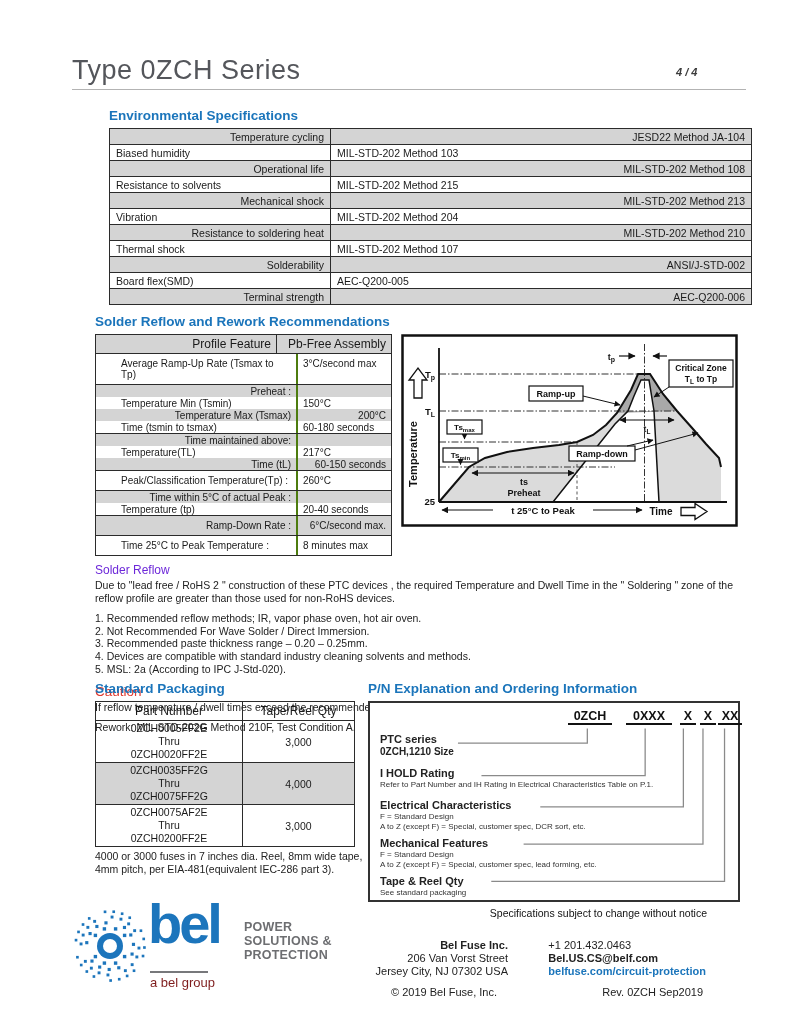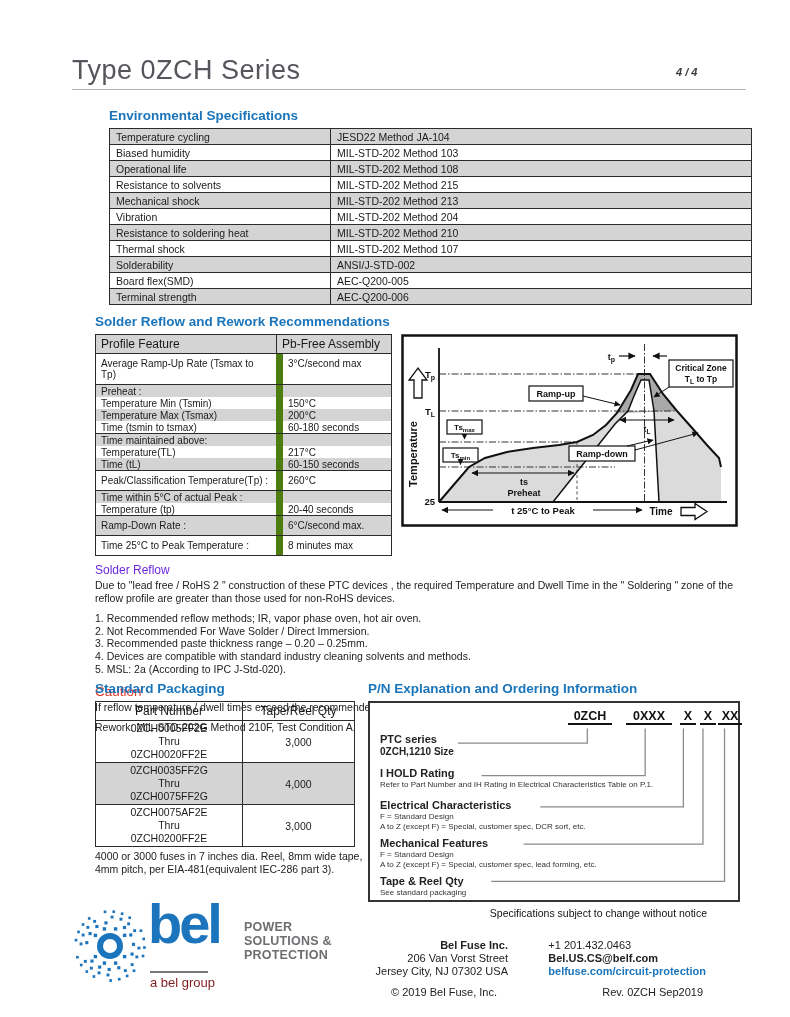--- a/index.html
+++ b/index.html
@@ -11,32 +11,32 @@
   .pageno{left:676px;top:66px;font-size:11px;font-weight:bold;color:#3c3c3c;font-style:italic;}
   .title-rule{left:72px;top:89px;width:674px;border-top:1px solid #b3b3b3;height:0;}
   h2.sec-h{margin:0;font-size:13.5px;font-weight:bold;color:#1b75bb;}
   
   .env-sec{left:95px;top:108px;width:643px;padding-left:14px;}
   .env-table{margin-top:5px;border:1.5px solid #2b2b2b;}
   .env-row{display:flex;border-bottom:1px solid #2b2b2b;font-size:10.5px;}
   .env-row:last-child{border-bottom:none;}
   .env-row .c1{width:208px;border-right:1px solid #2b2b2b;padding:1.5px 6px;}
   .env-row .c2{flex:1;padding:1.5px 6px;}
-  .stripe{background:#d4d4d4;}
+  .stripe{background:#d4d4d4;text-align:right;}
   
   .solder-sec{left:95px;top:314px;width:643px;}
   .reflow-wrap{display:flex;margin-top:5px;align-items:flex-start;}
   .rf-table{width:297px;border:1.5px solid #2b2b2b;box-sizing:border-box;flex:none;}
   .rf-head{display:flex;font-size:12px;border-bottom:1.5px solid #2b2b2b;}
   .rf-head .c1{width:170px;border-right:1px solid #2b2b2b;padding:2px 5px;}
   .rf-head .c2{flex:1;padding:2px 5px;}
   .rf-row{border-bottom:1px solid #2b2b2b;}
   .rf-row:last-child{border-bottom:none;}
   .rf-line{display:flex;font-size:10px;}
-  .rf-line .c1{width:170px;border-right:7px solid #4d7c0f;padding:.5px 5px;}
+  .rf-line .c1{width:170px;border-right:2px solid #4d7c0f;padding:.5px 5px;margin-left:20px;}
   .rf-line .c2{flex:1;padding:.5px 5px;}
   .rf-row.tall .rf-line .c1,.rf-row.tall .rf-line .c2{padding-top:4px;padding-bottom:4px;}
   .chart-box{margin-left:9px;width:337px;height:193px;flex:none;}
   .sub-h{font-size:12px;margin-top:7px;color:#6d28d9;}
   .body-text{font-size:10.5px;line-height:1.25;margin:2px 0 0 0;color:#222;}
   .notes{margin-top:7px;}
   .note-line{font-size:10.5px;line-height:1.2;color:#222;}
   .caution-h{font-size:13.5px;color:#e0392e;margin-top:9px;}
   .rework{margin-top:7px;}
   

